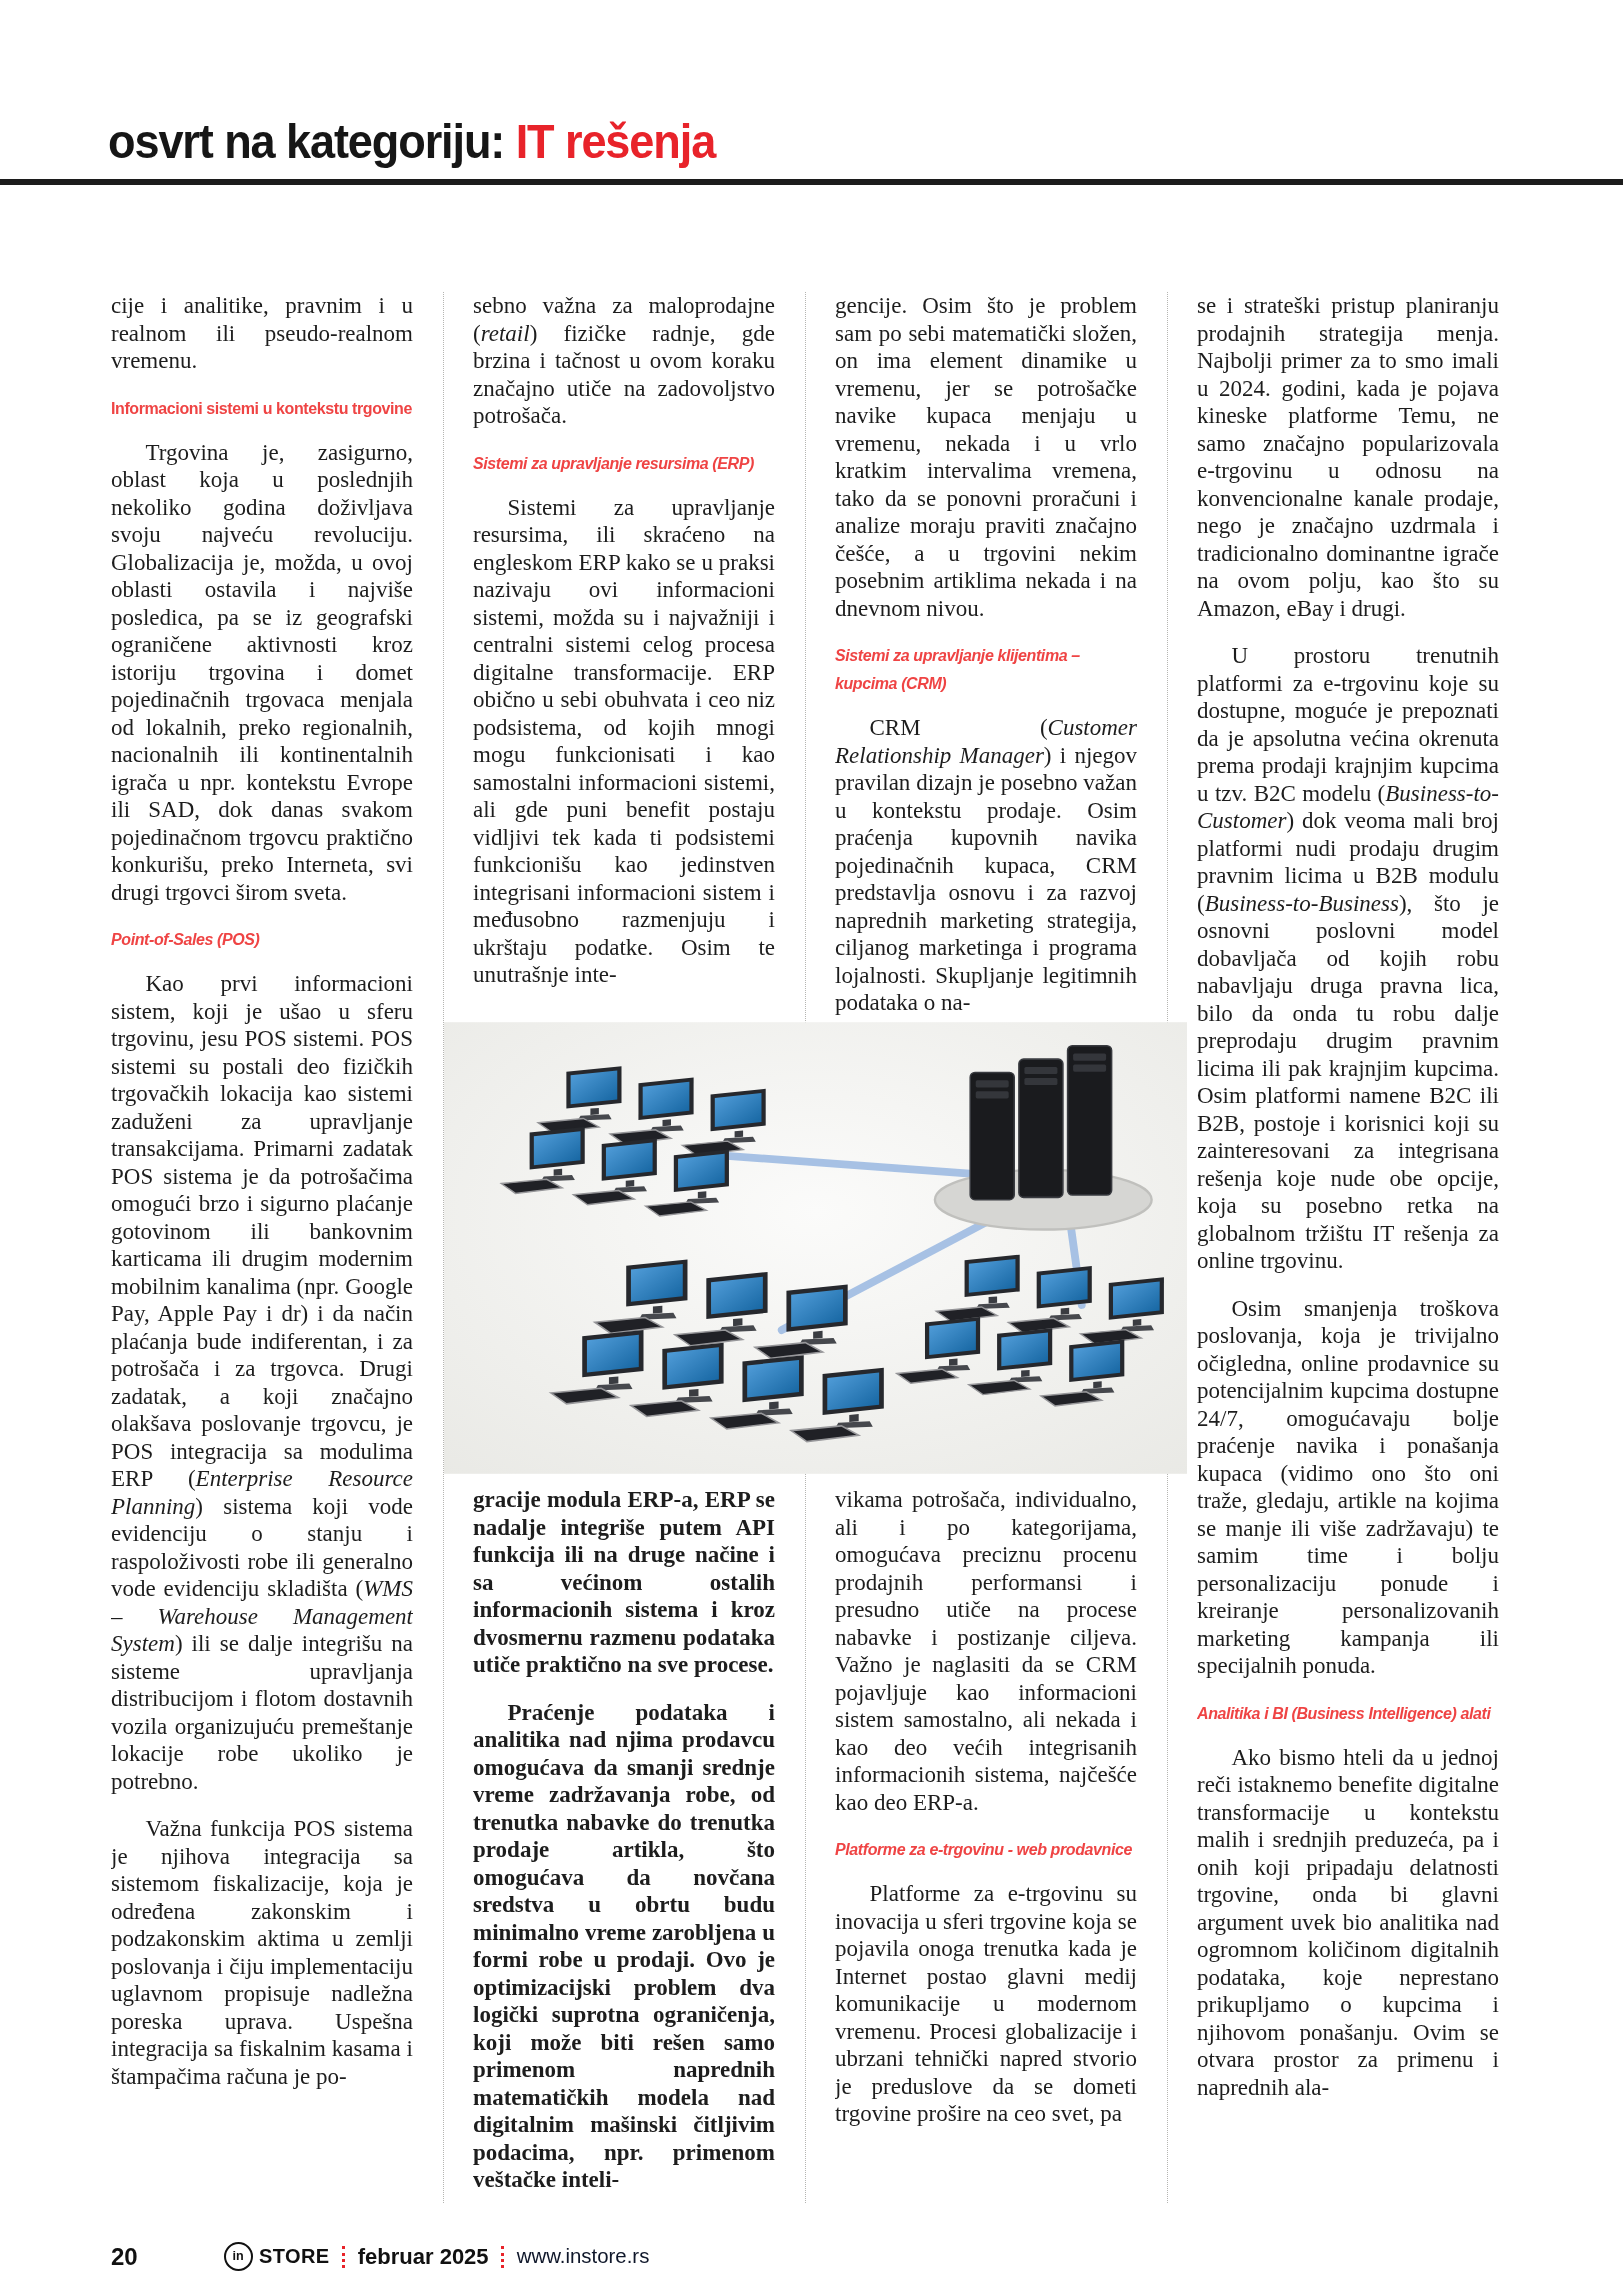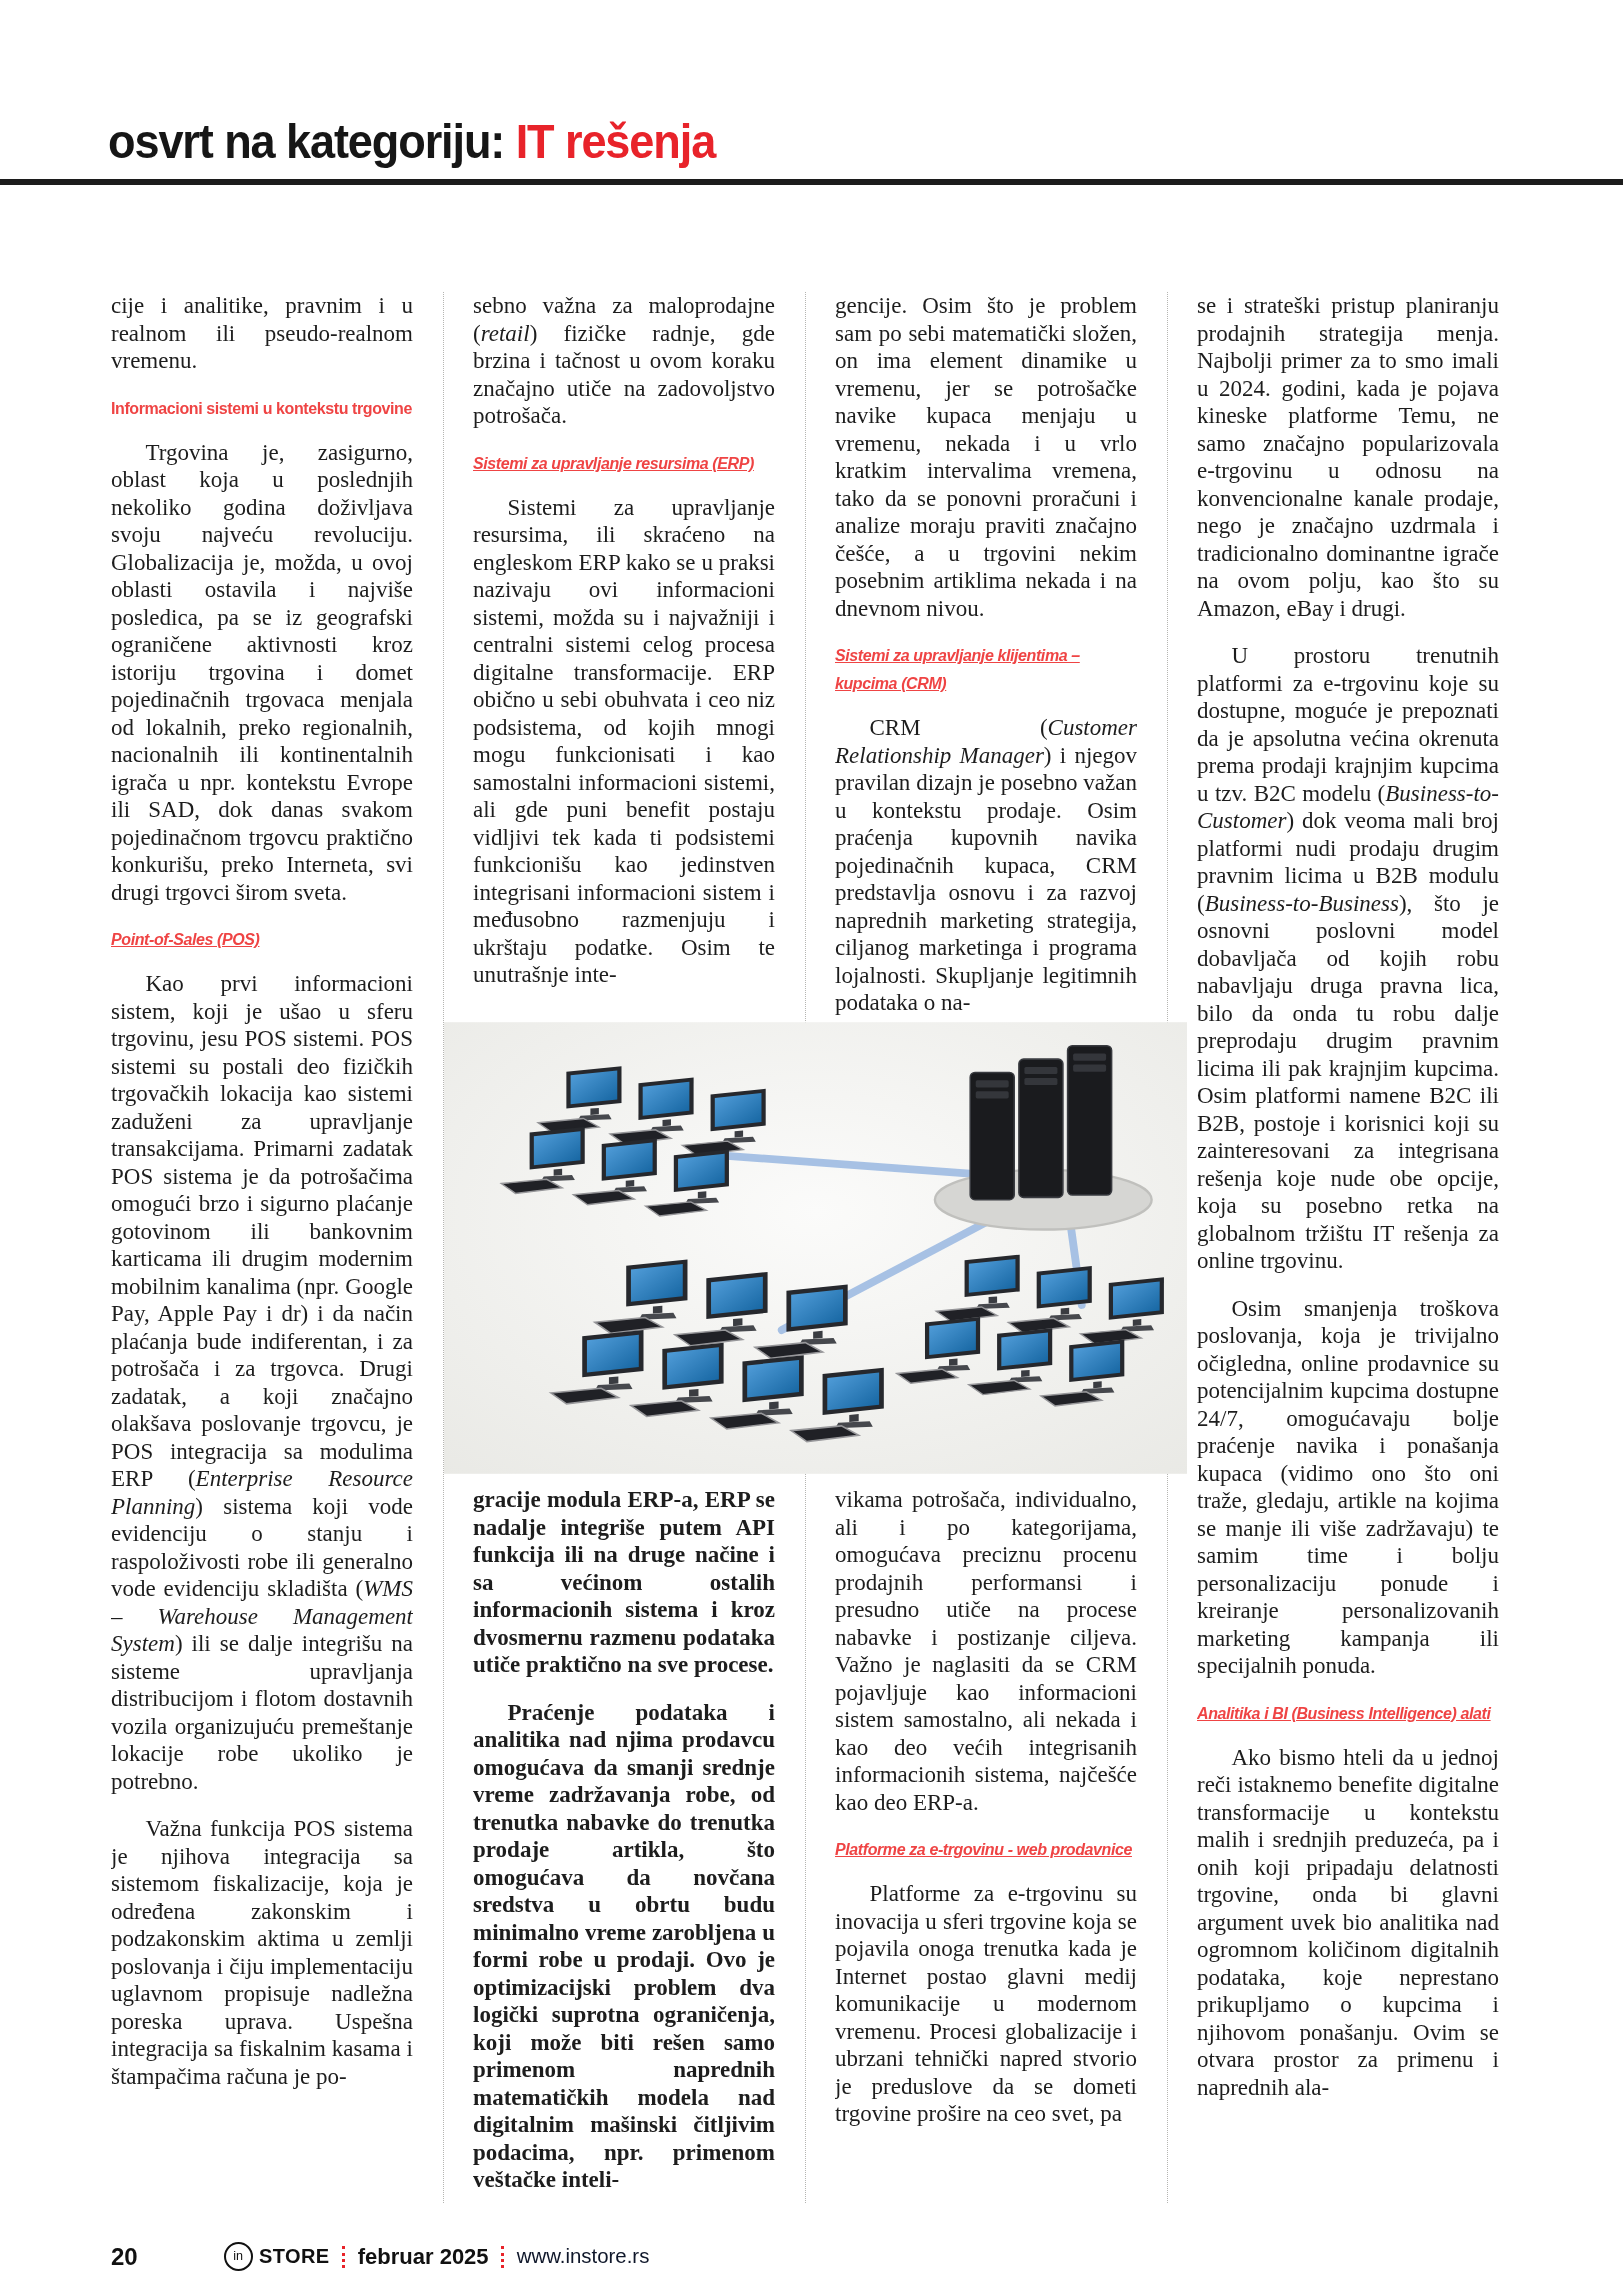--- a/index.html
+++ b/index.html
@@ -18,34 +18,34 @@
   .col2a{left:473px;height:730px;}
   .col2b{left:473px;top:1486px;height:719px;font-weight:bold;}
   .col3a{left:835px;height:730px;}
   .col3b{left:835px;top:1486px;height:719px;}
   .col4{left:1197px;height:1913px;}
   .body-p{margin:0;text-indent:1.5em;}
   .body-p.cont{text-indent:0;}
   .body-p + .body-p{margin-top:20px;}
   .sec-h{margin:20.4px 0 15.7px;font-family:"Liberation Sans",sans-serif;font-weight:800;
          font-size:16px;line-height:28px;letter-spacing:-0.4px;color:#ef4444;text-align:left;}
-  .sec-h.it{font-style:italic;text-decoration:underline;}
+  .sec-h.it{font-style:italic;}
   
   .sep{position:absolute;top:292px;height:1911px;width:0;border-left:1.6px dotted #b5b5b2;}
   .sep1{left:443px;} .sep2{left:805px;} .sep3{left:1167px;}
   
   .illustration{position:absolute;left:444px;top:1022px;width:743px;height:452px;margin:0;z-index:2;}
   .illustration svg{display:block;width:100%;height:100%;}
   
   .footer{position:absolute;left:111px;top:2237px;right:111px;height:39px;display:flex;
           align-items:center;font-family:"Liberation Sans",sans-serif;color:#111;}
   .page-no{font-size:24px;font-weight:700;}
   .brand{display:flex;align-items:center;margin-left:86px;}
   .logo-circle{width:25px;height:25px;border:2.4px solid #111;border-radius:50%;display:flex;
-               align-items:center;justify-content:center;font-weight:400;font-size:12.6px;
+               align-items:center;justify-content:center;font-weight:700;font-size:12.6px;
                letter-spacing:0;line-height:1;text-align:center;}
   .mag-name{font-size:20px;font-weight:900;letter-spacing:0.4px;margin-left:6.3px;}
   .f-div{height:22px;border-left:3.1px dotted #e8232a;margin:0 12.6px;}
   .issue{font-size:22px;font-weight:700;}
   .site{font-size:20.4px;color:#0f172a;}
 </style>
 </head>
 <body>
 
 <div class="page">

